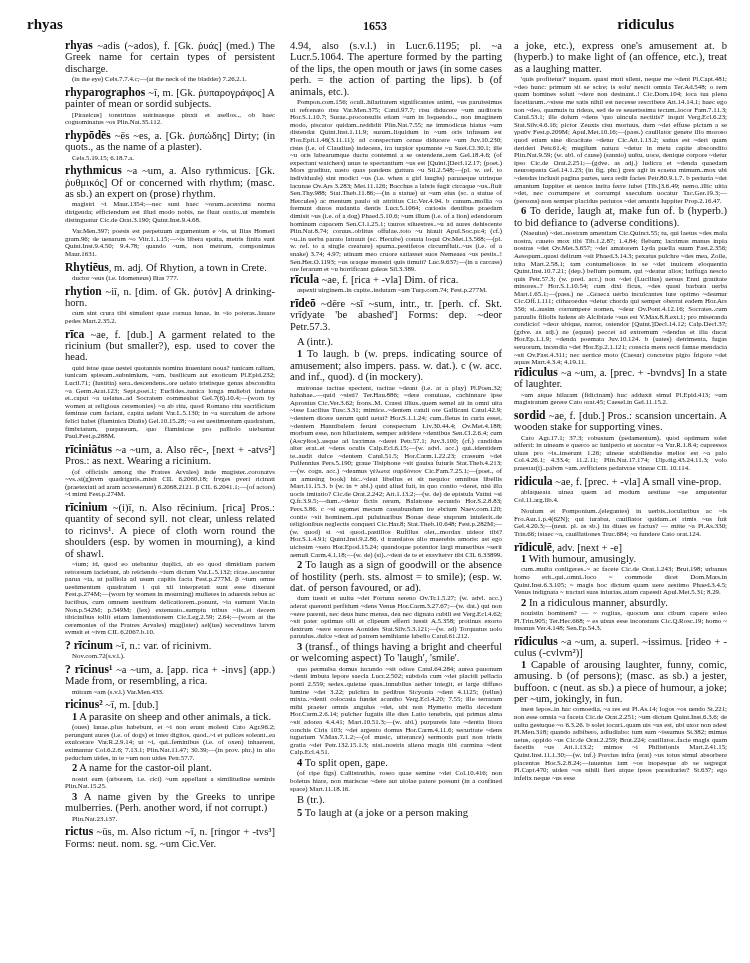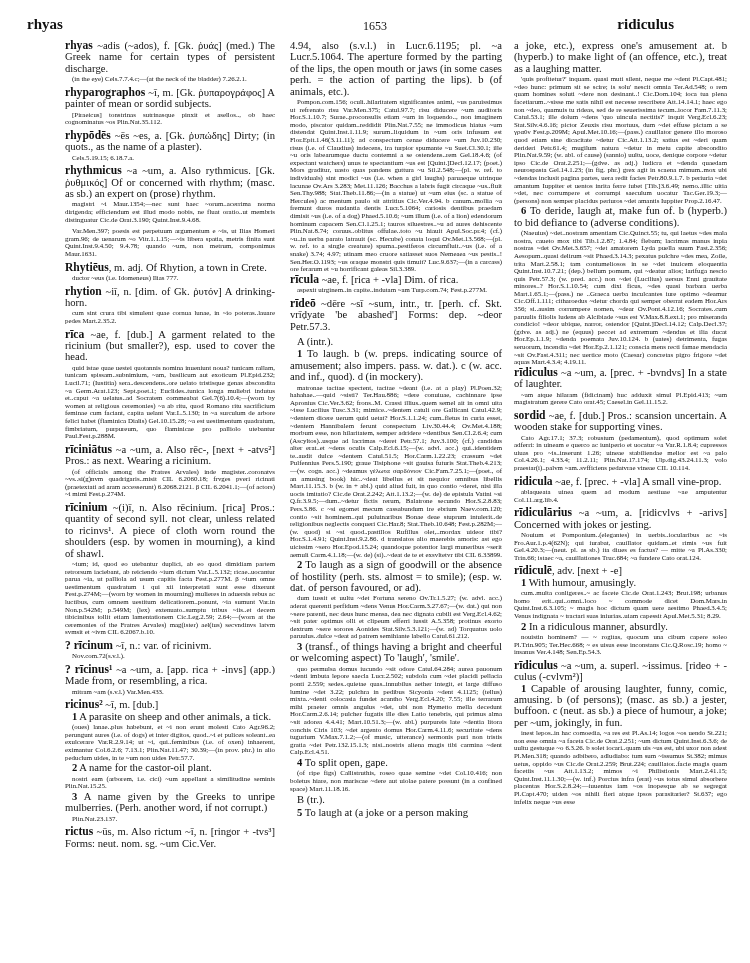--- a/index.html
+++ b/index.html
@@ -4,21 +4,21 @@
 <style>
   html, body { margin: 0; padding: 0; background: #ffffff; }
   body {
     width: 750px; height: 963px; overflow: hidden; position: relative;
     font-family: "DejaVu Serif", "Liberation Serif", serif; color: #111;
   }
   .page { position: absolute; left: 0; top: 0; width: 750px; height: 853px; }
   .hdr { position: absolute; top: 16px; font-family: "Liberation Serif", serif; font-weight: bold; font-size: 15px; }
   .hdr.left { left: 27px; }
   .hdr.right { right: 76px; margin-left: 32px; }
-  .hdr.center { left: 0; right: 0; text-align: center; font-weight: normal; font-size: 12px; top: 19px; }
+  .hdr.center { left: 0; right: 0; text-align: center; font-weight: bold; font-size: 12px; top: 19px; }
   .col { position: absolute; top: 40px; width: 210px; font-family: "Liberation Serif", serif; margin-left: 38px; }
   .col.c1 { left: 27px; }
   .col.c2 { left: 252px; width: 212px; }
   .col.c3 { left: 476px; width: 213px; }
   .entry { margin: 0 0 4px 0; }
   .def { font-size: 10.6px; line-height: 11.4px; text-align: justify; margin: 0; }
   .quot { font-size: 6.9px; line-height: 7.6px; text-align: justify; margin: 1px 0 1px 0; padding-left: 0; text-indent: 7px; }
   .hw { font-weight: bold; font-size: 11.6px; }
   .sense { text-indent: 7px; }
   .sub { margin: 2px 0 1px 0; text-indent: 7px; }
@@ -130,21 +130,20 @@
         </div>
         <div class="entry">
           <p class="def"><span class="hw">sordid</span><span> ~ae, f. [dub.] Pros.: scansion uncertain. A wooden stake for supporting vines.</span></p>
           <p class="quot">Cato Agr.17.1; 37.3; robustum (pedamentum), quod optimum solet adferri: in uineam e querco ac iuniperio et uocatur ~a Var.R.1.8.4; cupressos uiuas pro ~is..inserunt 1.26; uineae stabiliendae melior est ~a palo Col.4.26.1; 4.33.4; 11.2.11; Plin.Nat.17.174; Ulp.dig.43.24.11.3; volo praestar(i)..palvm ~am..svfficiens pedatvrae vineae CIL 10.114.</p>
         </div>
         <div class="entry">
           <p class="def"><span class="hw">ridicula</span><span> ~ae, f. [prec. + -vla] A small vine-prop.</span></p>
           <p class="quot">ablaqueata uinea quem ad modum aestiuae ~ae amputentur Col.11.arg.lib.4.</p>
         </div>
         <div class="entry">
-          <p class="def"><span class="hw">rīdiculārius</span><span> ~a ~um, a. [ridicvlvs + -arivs] Concerned with jokes or jesting.</span></p>
           <p class="quot">Nouium et Pomponium..(elegantes) in uerbis..ioculari­bus ac ~is Fro.Aur.1.p.4(62N); qui iurabat, cauillator quidam..et rimis ~us fuit Gel.4.20.3;—(neut. pl. as sb.) ita diues es factus? — mitte ~a Pl.As.330; Trin.66; istaec ~a, cauillationes Truc.684; ~a fundere Cato orat.124.</p>
         </div>
         <div class="entry">
           <p class="def"><span class="hw">rīdiculē</span><span>, adv. [next + -e]</span></p>
           <p class="def sense"><b>1</b><span> With humour, amusingly.</span></p>
           <p class="quot">cum..multa conligeres..~ ac facete Cic.de Orat.1.243; Brut.198; urbanus homo erit..qui..omni..loco ~ commode dicet Dom.Mars.in Quint.Inst.6.3.105; ~ magis hoc dictum quam uere aestimo Phaed.3.4.5; Venus indignata ~ tractari suas iniurias..uiam capessit Apul.Met.5.31; 8.29.</p>
           <p class="def sense"><b>2</b><span> In a ridiculous manner, absurdly.</span></p>
           <p class="quot">nouistin hominem? — ~ rogitas, quocum una cibum capere soleo Pl.Trin.905; Ter.Hec.668; ~ es uisus esse inconstans Cic.Q.Rosc.19; homo ~ insanus Ver.4.148; Sen.Ep.54.3.</p>
         </div>
         <div class="entry">

